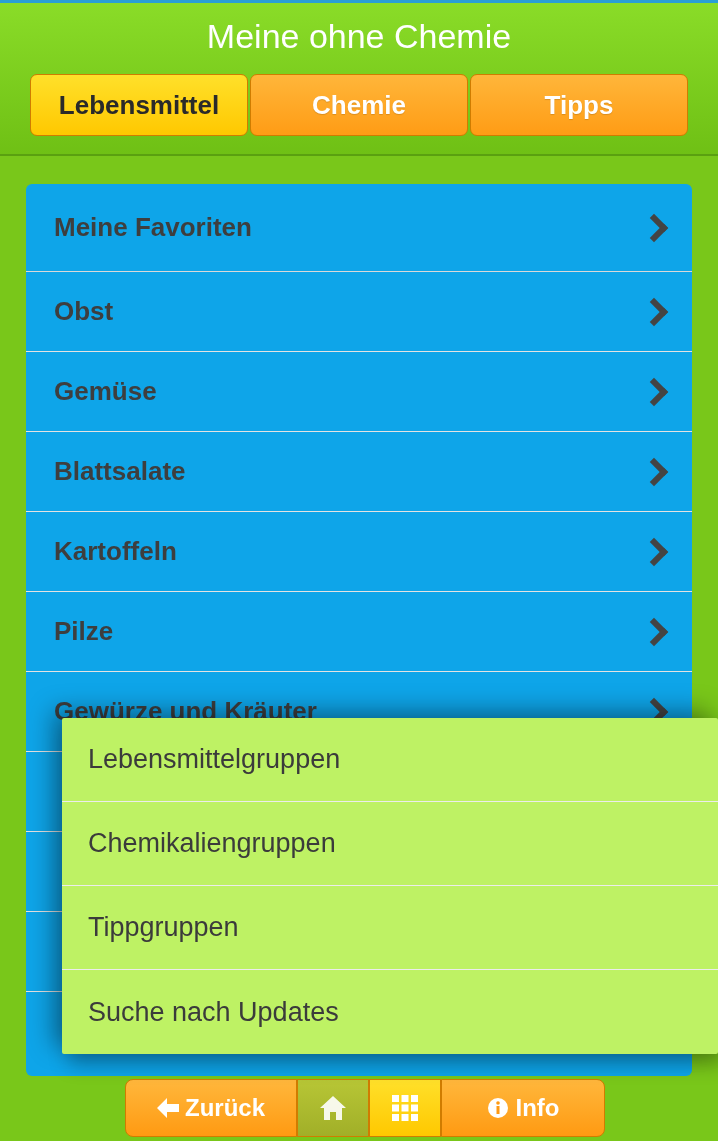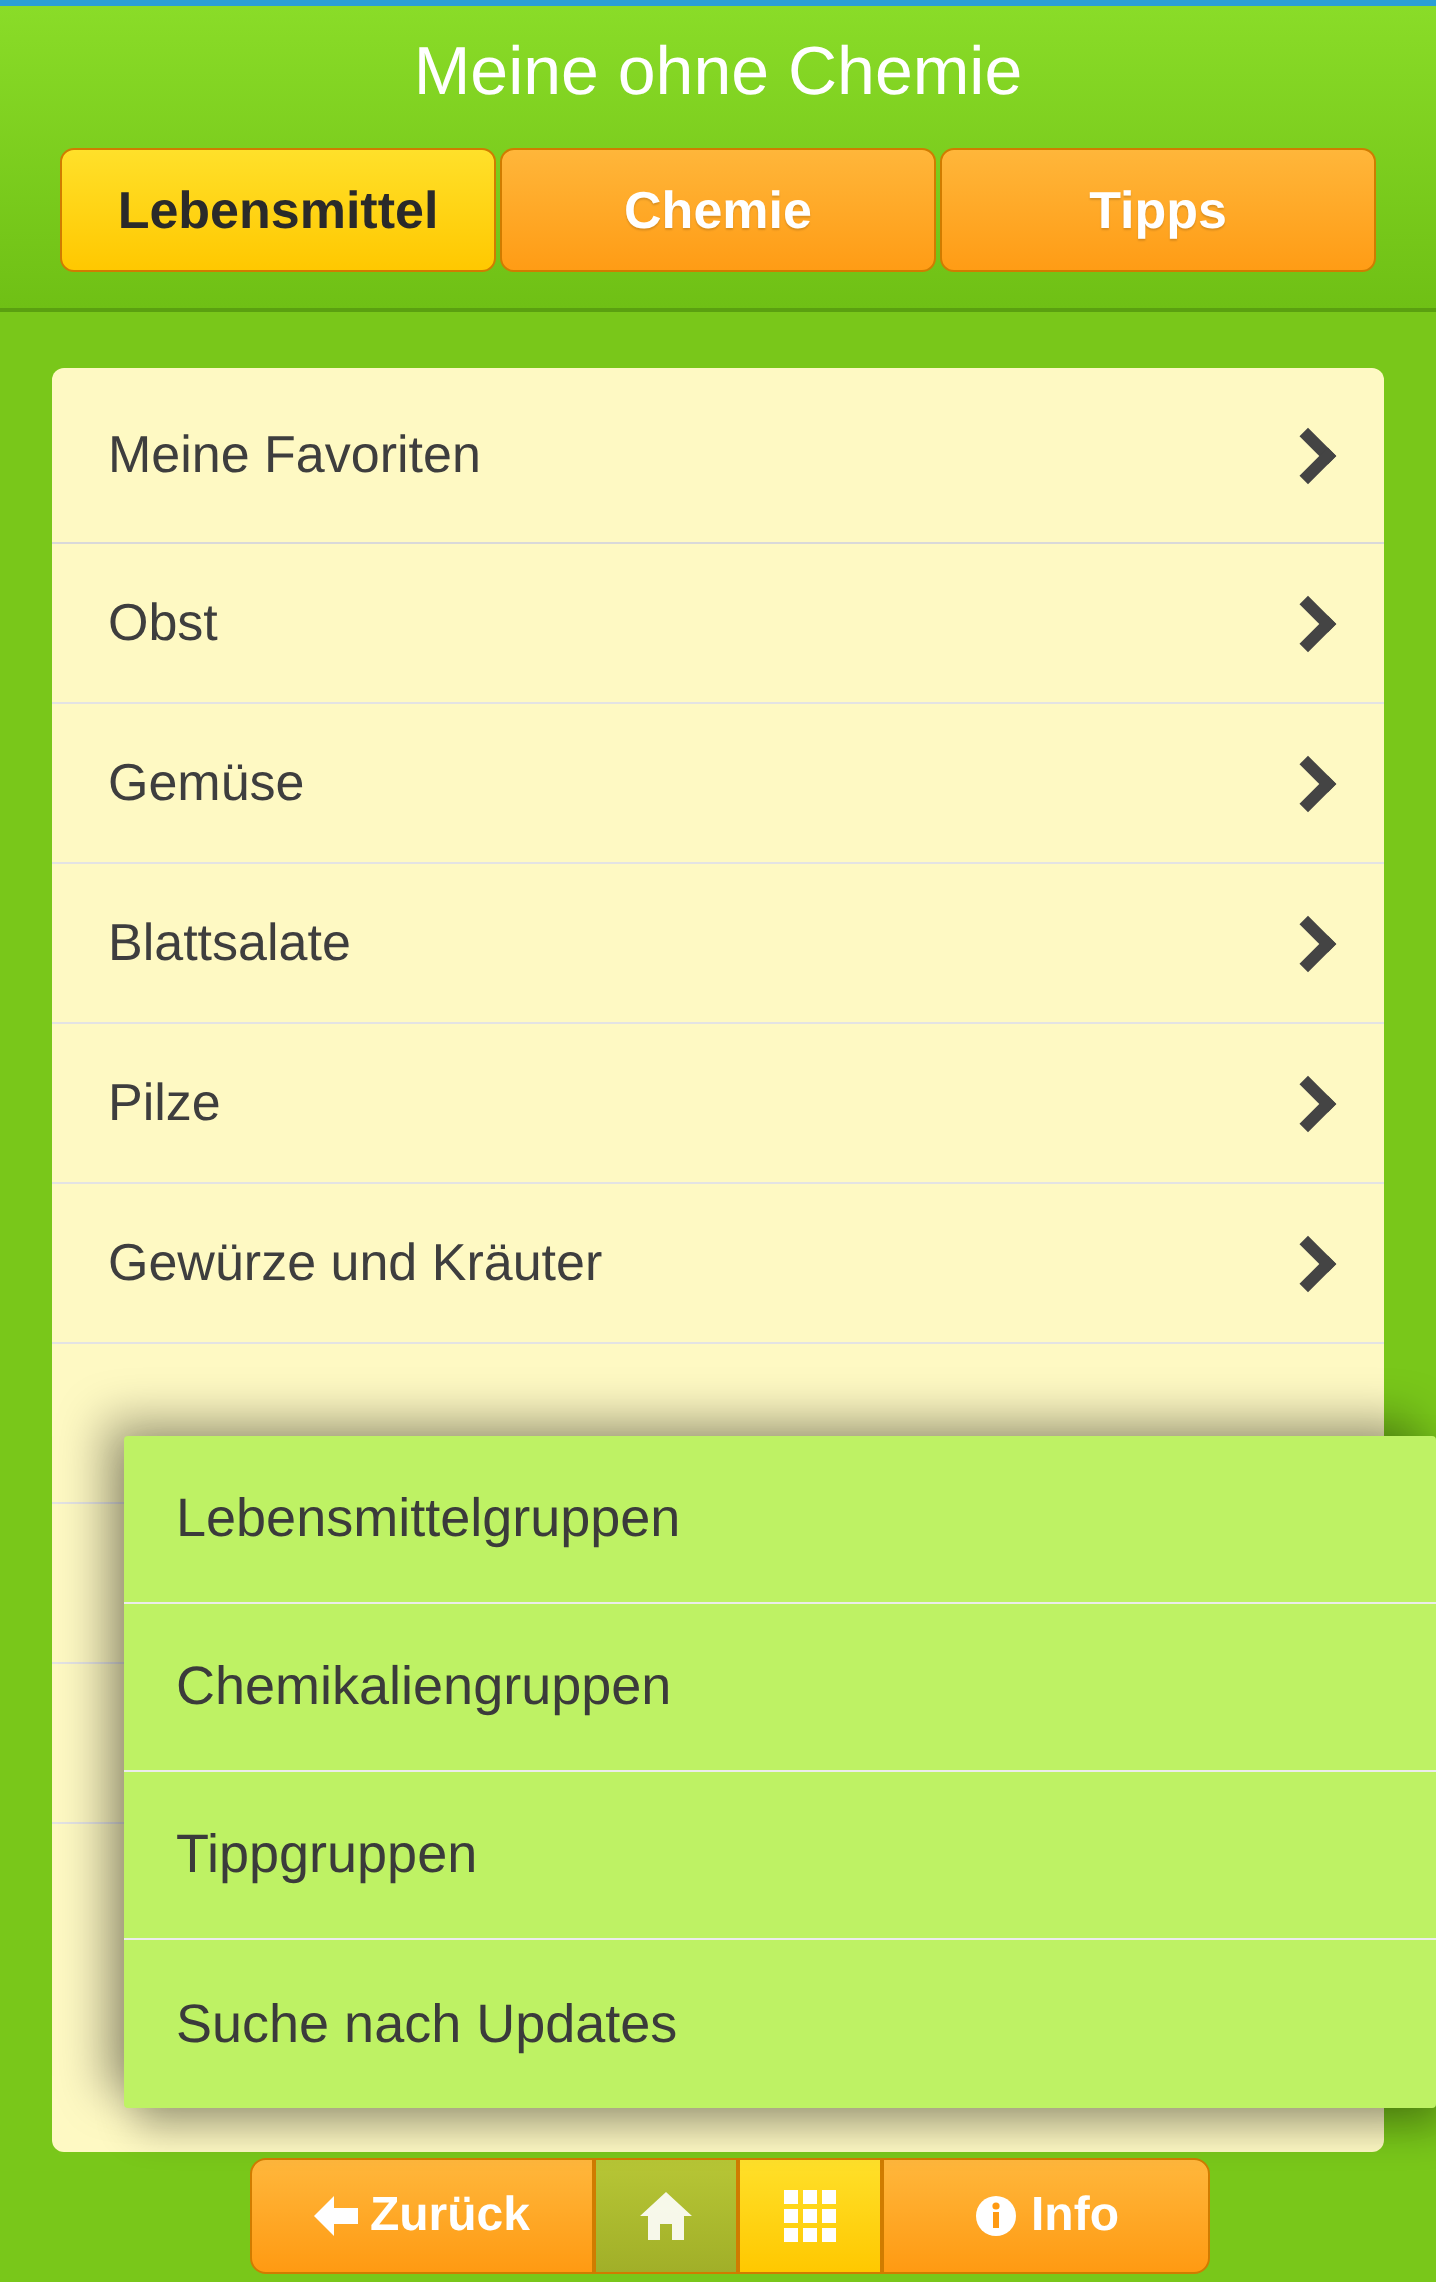--- a/index.html
+++ b/index.html
@@ -50,24 +50,25 @@
     color: #2a2a2a;
     text-shadow: none;
   }
 
   .content {
     padding: 28px 26px 0 26px;
     height: 920px;
     position: relative;
   }
   .list {
-    background: #fef9c3;
+    background: #0ea5e9;
     border-radius: 6px;
     overflow: hidden;
     height: 100%;
+    font-weight: bold;
   }
   .list-item {
     display: flex;
     align-items: center;
     justify-content: space-between;
     padding: 0 28px;
     height: 80px;
     border-bottom: 1px solid #e3e3e3;
     cursor: pointer;
   }
@@ -176,20 +177,24 @@
     <div class="list-item">
       <span class="list-label">Obst</span>
       <span class="chevron"></span>
     </div>
     <div class="list-item">
       <span class="list-label">Gemüse</span>
       <span class="chevron"></span>
     </div>
     <div class="list-item">
       <span class="list-label">Blattsalate</span>
+      <span class="chevron"></span>
+    </div>
+    <div class="list-item">
+      <span class="list-label">Kartoffeln</span>
       <span class="chevron"></span>
     </div>
     <div class="list-item">
       <span class="list-label">Pilze</span>
       <span class="chevron"></span>
     </div>
     <div class="list-item">
       <span class="list-label">Gewürze und Kräuter</span>
       <span class="chevron"></span>
     </div>

